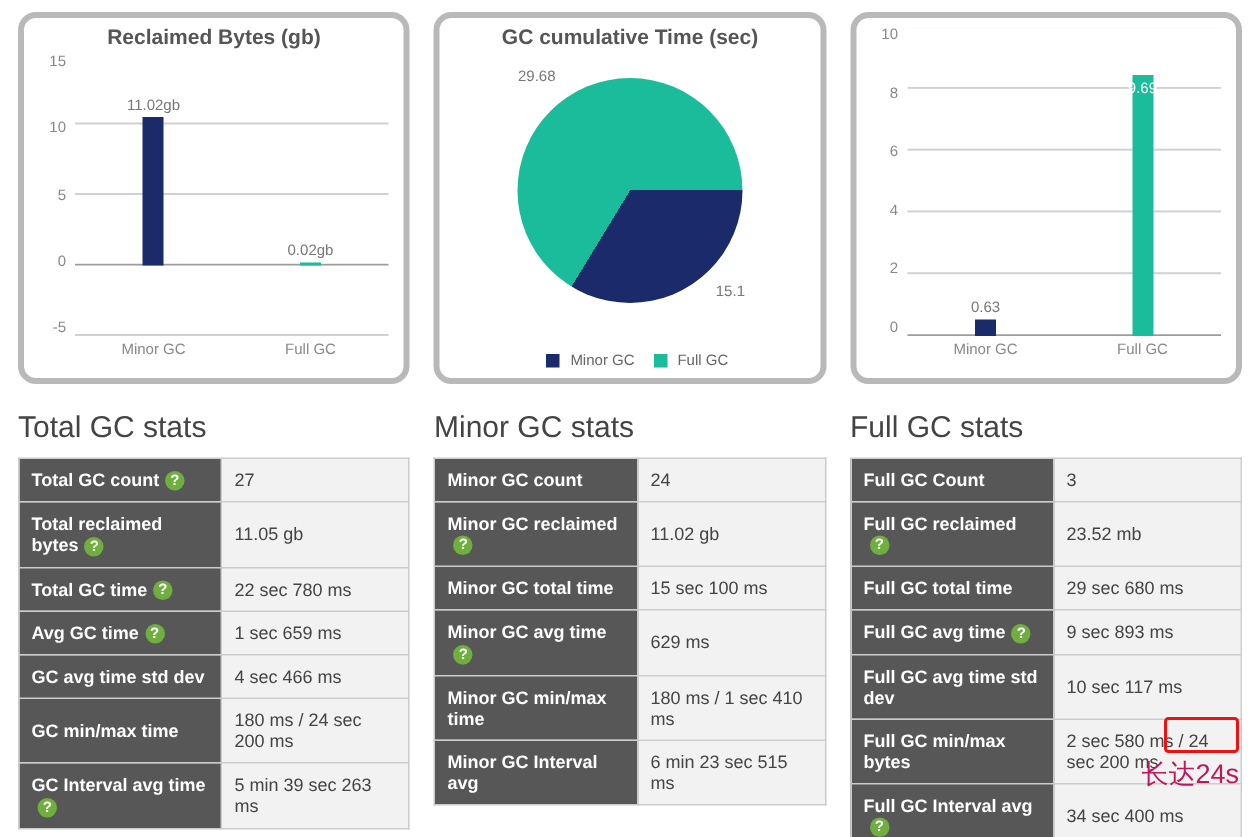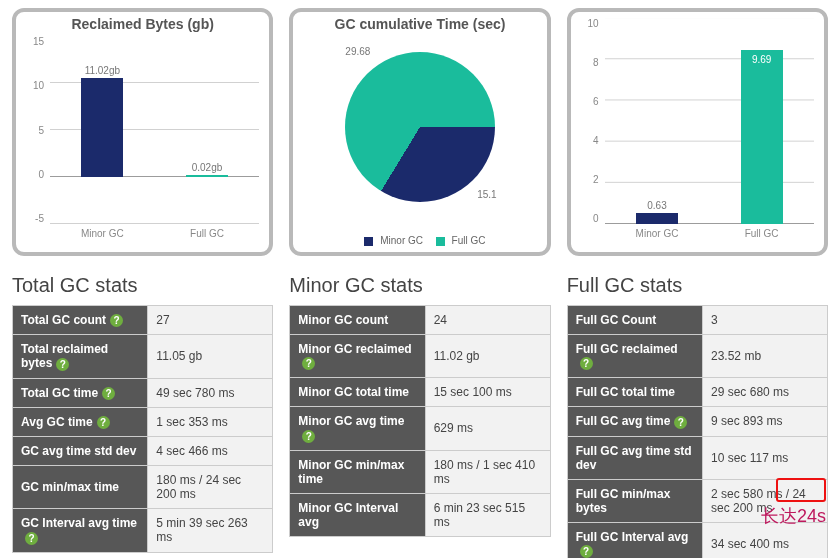--- a/index.html
+++ b/index.html
@@ -53,21 +53,21 @@
       linear-gradient(to top,
         rgba(0,0,0,0.18) 0 1px, transparent 1px) 0 100%/100% 25%,
       transparent;
   }
   .plot .zero-line {
     position: absolute; left:0; right:0; height:1px;
     background: rgba(0,0,0,0.25);
   }
   .bar {
     position: absolute;
-    width: 42px;
+    width: 14px;
     transform: translateX(-50%);
   }
   .bar .rect { width: 100%; background:#1b2a6b; }
   .bar.teal .rect { background:#1abc9c; }
   .bar .lbl {
     position:absolute; bottom:100%; left:50%; transform:translateX(-50%);
     font-size:10px; color:#777; white-space:nowrap; padding-bottom:2px;
   }
   .xcats {
     position:absolute; left:28px; right:4px; bottom:0; height:22px;
@@ -228,25 +228,25 @@
           <tr>
             <td class="k"><span>Total GC count</span><span class="help">?</span></td>
             <td class="v">27</td>
           </tr>
       <tr>
             <td class="k"><span>Total reclaimed bytes</span><span class="help">?</span></td>
             <td class="v">11.05 gb</td>
           </tr>
       <tr>
             <td class="k"><span>Total GC time</span><span class="help">?</span></td>
-            <td class="v">49 sec 780 ms</td>
+            <td class="v">22 sec 780 ms</td>
           </tr>
       <tr>
             <td class="k"><span>Avg GC time</span><span class="help">?</span></td>
-            <td class="v">1 sec 353 ms</td>
+            <td class="v">1 sec 659 ms</td>
           </tr>
       <tr>
             <td class="k">GC avg time std dev</td>
             <td class="v">4 sec 466 ms</td>
           </tr>
       <tr>
             <td class="k">GC min/max time</td>
             <td class="v">180 ms / 24 sec 200 ms</td>
           </tr>
       <tr>

